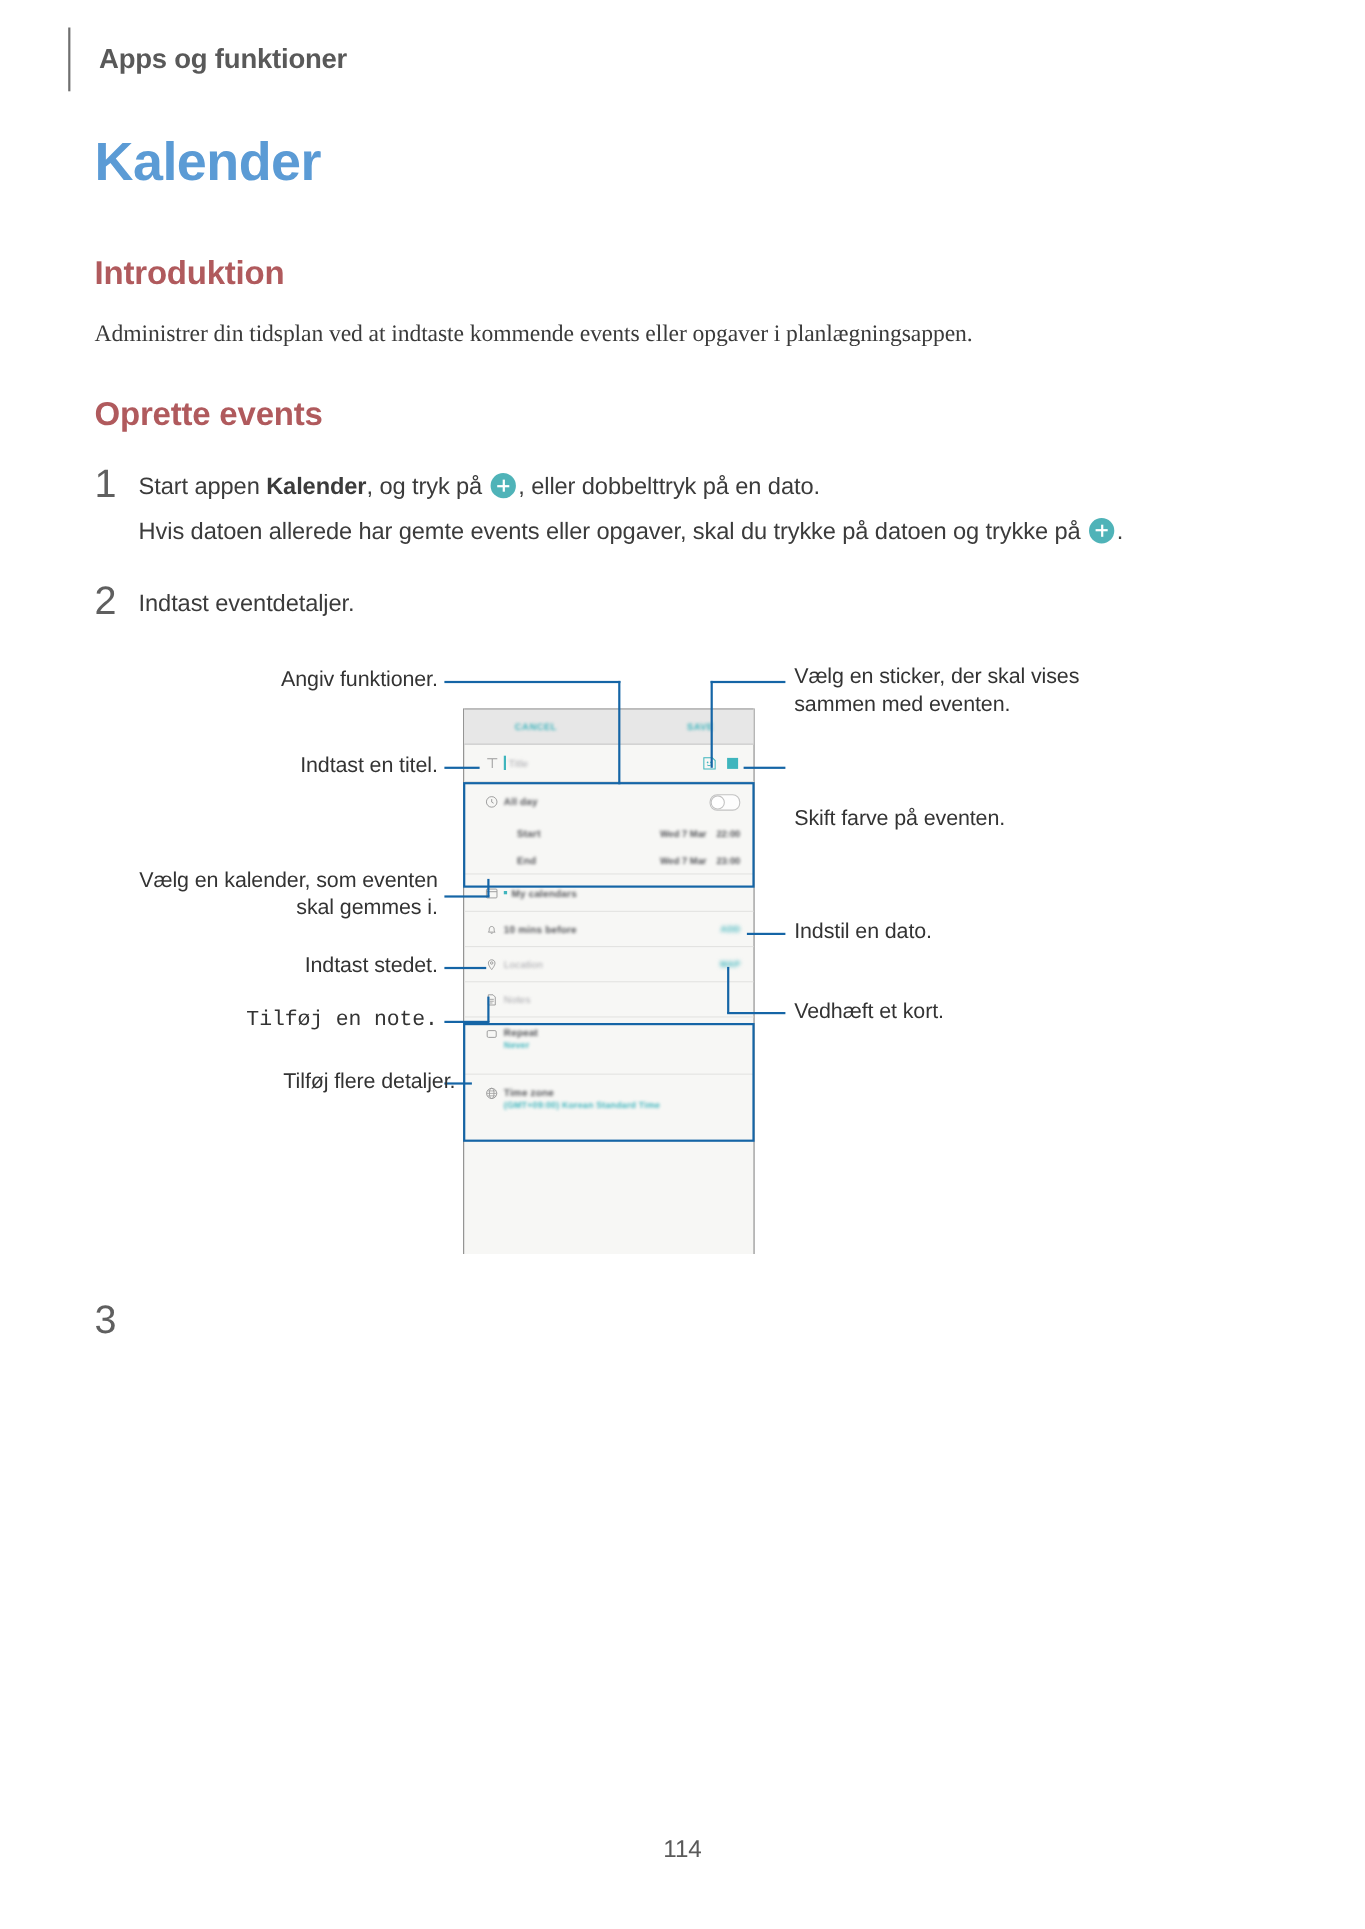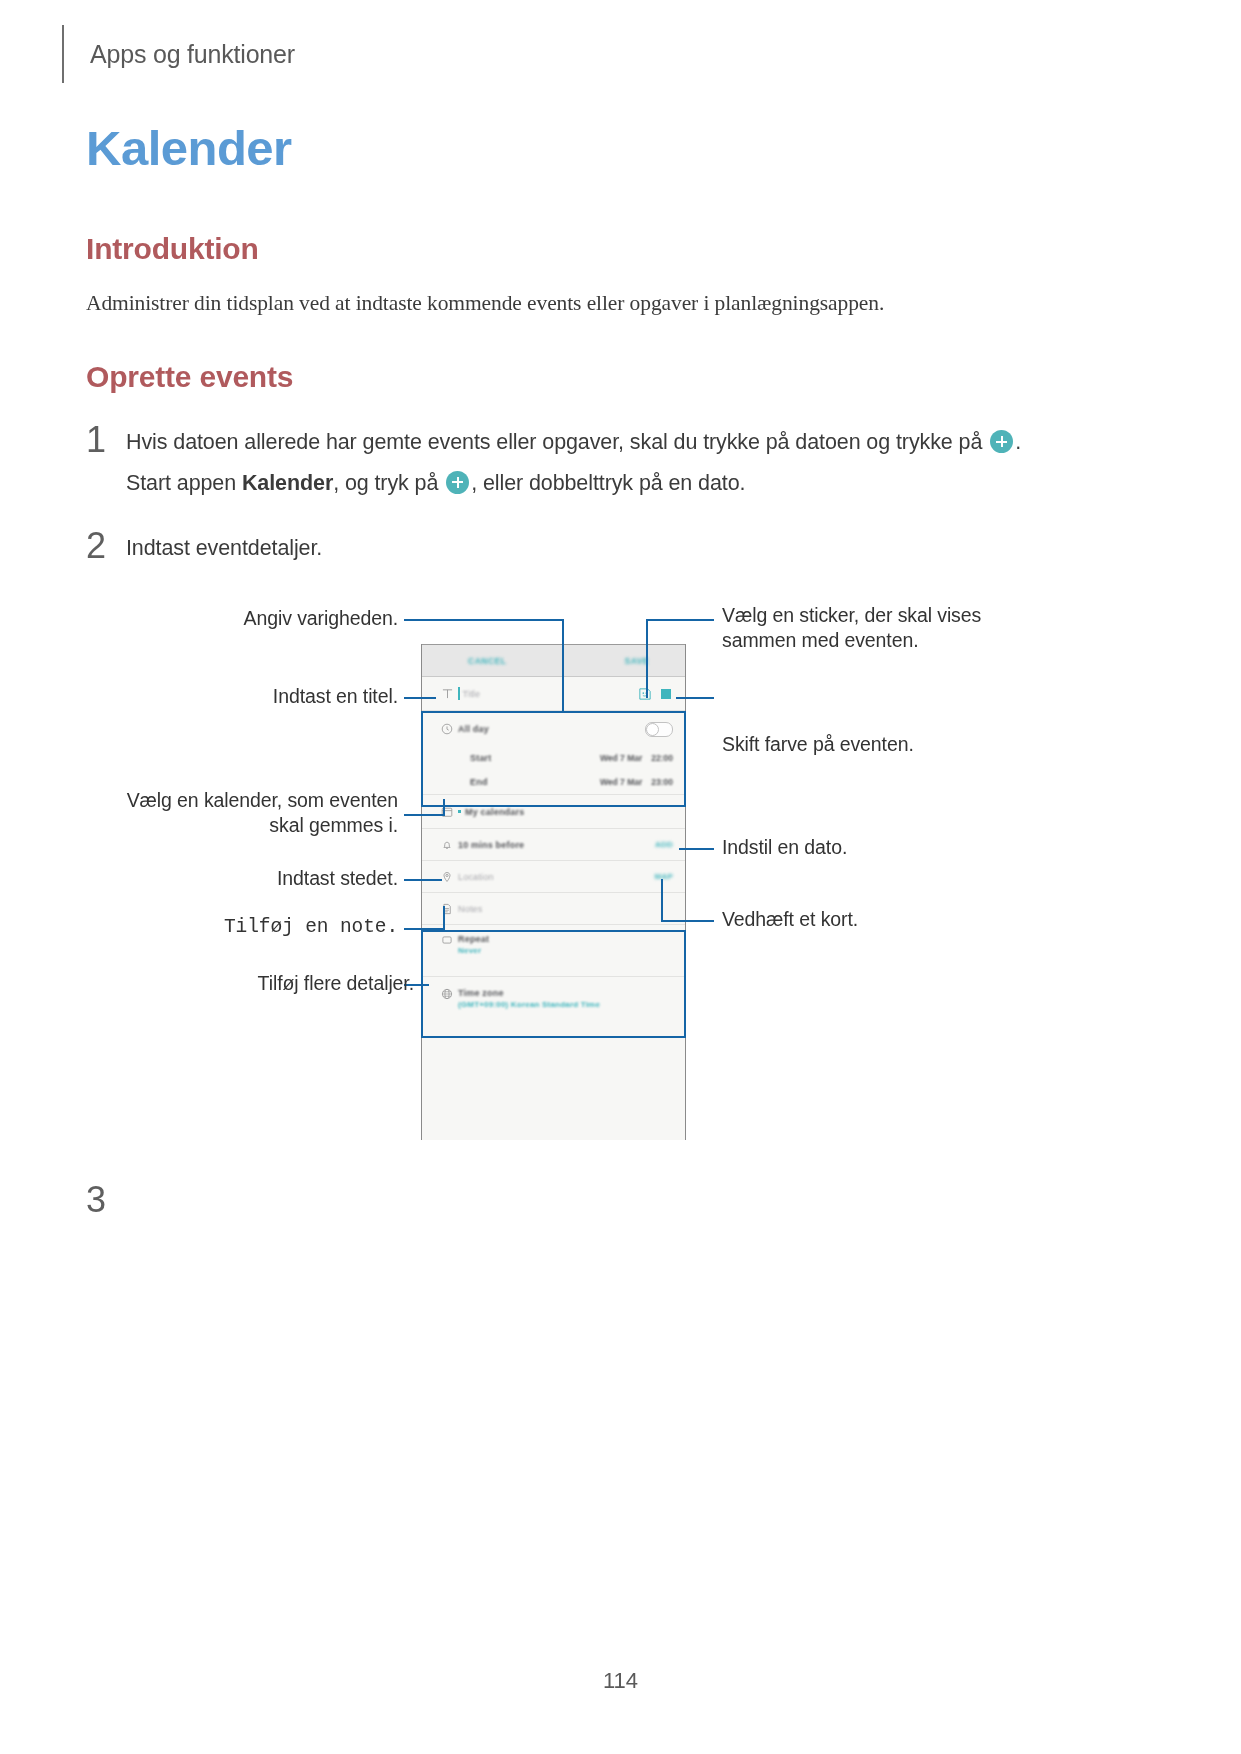--- a/index.html
+++ b/index.html
@@ -17,20 +17,21 @@
   }
 
   
   .page-header {
     position: absolute;
     left: 62px;
     top: 24px;
     height: 60px;
     display: flex;
     align-items: center;
+    font-weight: bold;
   }
   .header-rule {
     width: 2px;
     height: 58px;
     background: #6f6f6f;
     margin-right: 26px;
   }
   .header-title {
     font-size: 25px;
     color: #595959;
@@ -315,22 +316,22 @@
 <div class="chapter-title">Kalender</div>
 
 <div class="section-heading" id="h-introduktion">Introduktion</div>
 <div class="body-text" id="p-intro">Administrer din tidsplan ved at indtaste kommende events eller opgaver i planlægningsappen.</div>
 
 <div class="section-heading" id="h-oprette">Oprette events</div>
 
 <div class="step" id="step-1">
   <div class="step-num">1</div>
   <div class="step-body">
+    <div><span>Start appen </span><b>Kalender</b><span>, og tryk på </span><span class="plus-badge"></span><span>, eller dobbelttryk på en dato.</span></div>
     <div><span>Hvis datoen allerede har gemte events eller opgaver, skal du trykke på datoen og trykke på </span><span class="plus-badge"></span><span>.</span></div>
-    <div><span>Start appen </span><b>Kalender</b><span>, og tryk på </span><span class="plus-badge"></span><span>, eller dobbelttryk på en dato.</span></div>
   </div>
 </div>
 
 <div class="step" id="step-2">
   <div class="step-num">2</div>
   <div class="step-body">Indtast eventdetaljer.</div>
 </div>
 
 <div class="figure">
 
@@ -485,21 +486,21 @@
   <div class="lead v" style="left:646px; top:29px; height:79px;"></div>
   <div class="lead h" style="left:646px; top:29px; width:68px;"></div>
 
   <div class="lead h" style="left:676px; top:107px; width:38px;"></div>
 
   <div class="lead h" style="left:679px; top:258px; width:35px;"></div>
 
   <div class="lead v" style="left:661px; top:289px; height:42px;"></div>
   <div class="lead h" style="left:661px; top:330px; width:53px;"></div>
 
-  <div class="callout right-align" style="left:100px; top:16px; width:298px;">Angiv varigheden.</div>
+  <div class="callout right-align" style="left:100px; top:16px; width:298px;">Angiv funktioner.</div>
 
   <div class="callout right-align" style="left:100px; top:94px; width:298px;">Indtast en titel.</div>
 
   <div class="callout right-align" style="left:60px; top:198px; width:338px;">Vælg en kalender, som eventen
 skal gemmes i.</div>
 
   <div class="callout right-align" style="left:100px; top:276px; width:298px;">Indtast stedet.</div>
 
   <div class="callout right-align" style="left:100px; top:325px; width:298px;font-family:Liberation Mono, monospace;">Tilføj en note.</div>
 

